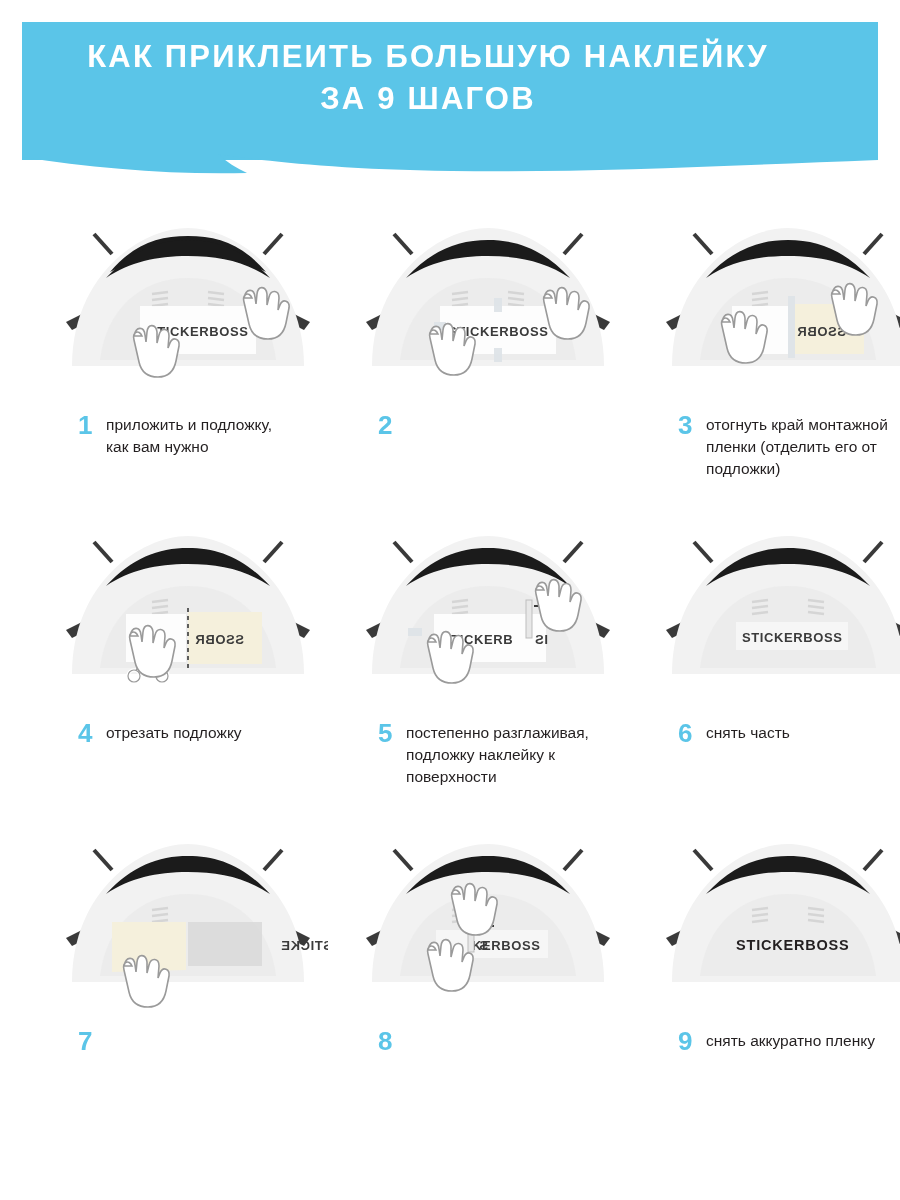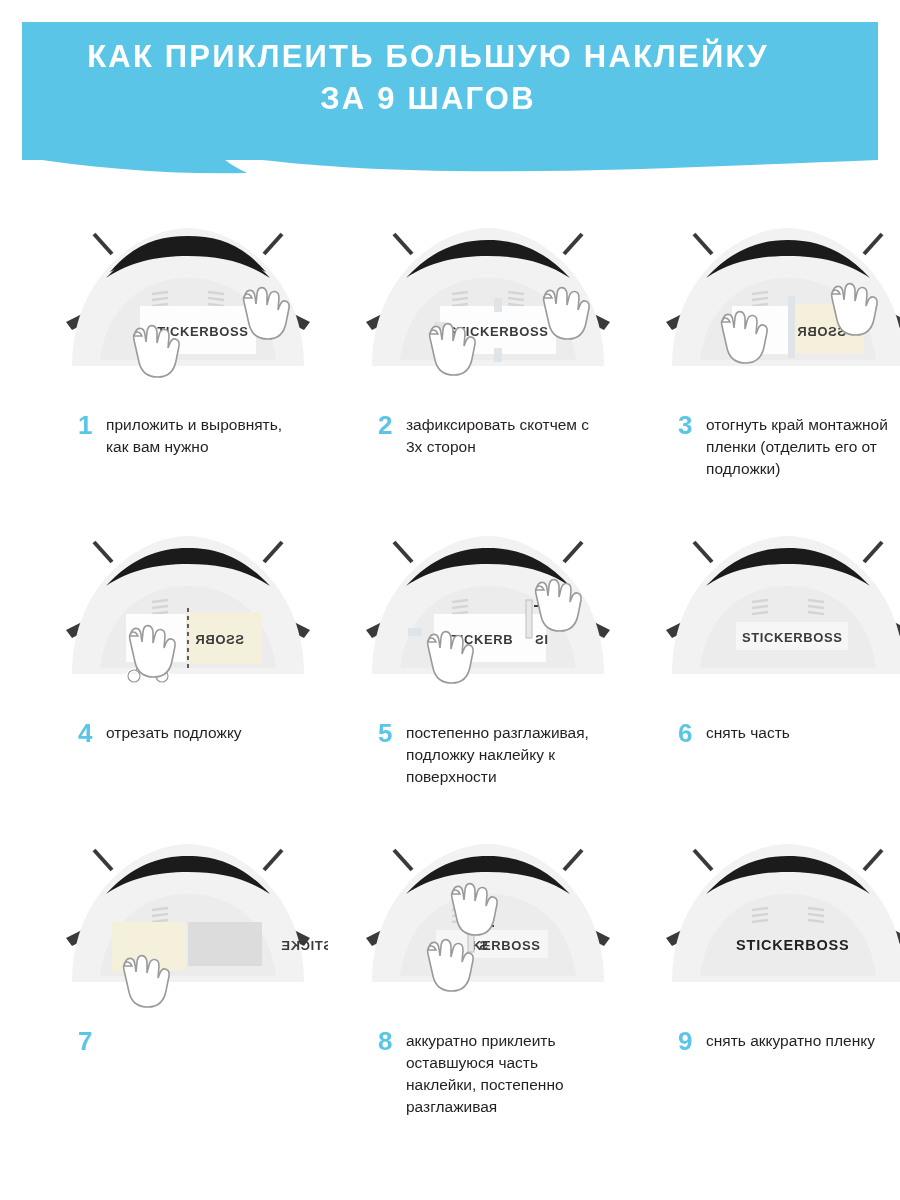--- a/index.html
+++ b/index.html
@@ -171,21 +171,21 @@
             <text x="100" y="126" font-family="Liberation Sans, sans-serif" font-size="13" font-weight="bold" letter-spacing="0.6" fill="#3b3b3b">STICKERBOSS</text>
 
             <g fill="#ffffff" stroke="#9a9a9a" stroke-width="1.6">
               <path d="M196 88 c2-10 10-10 11-1 l1 7 1-10 c1-9 9-8 10 0 l0 11 2-8 c2-8 10-7 10 1 l-1 12 2-5 c3-7 10-4 9 3 l-3 15 c-2 10-8 16-18 16 -11 0-17-6-19-15 l-5-22 c-2-8 5-11 8-4 Z"></path>
               <path d="M86 126 c2-10 10-10 11-1 l1 7 1-10 c1-9 9-8 10 0 l0 11 2-8 c2-8 10-7 10 1 l-1 12 2-5 c3-7 10-4 9 3 l-3 15 c-2 10-8 16-18 16 -11 0-17-6-19-15 l-5-22 c-2-8 5-11 8-4 Z"></path>
             </g>
           </svg>
         </div>
         <div class="caption">
           <div class="step-num">1</div>
-          <div class="step-text">приложить и выровнять, как вам нужно</div>
+          <div class="step-text">приложить и подложку, как вам нужно</div>
         </div>
       </div>
 
       <div class="cell c2">
         <div class="illo">
           <svg width="280" height="190" viewBox="0 0 280 190">
             <path d="M18 112 L46 98 L52 106 L24 120 Z" fill="#3a3a3a"></path>
             <path d="M262 112 L234 98 L228 106 L256 120 Z" fill="#3a3a3a"></path>
             <path d="M64 44 L46 24" stroke="#3a3a3a" stroke-width="4" fill="none"></path>
             <path d="M216 44 L234 24" stroke="#3a3a3a" stroke-width="4" fill="none"></path>
@@ -209,21 +209,20 @@
               <rect x="86" y="112" width="12" height="8"></rect>
             </g>
             <g fill="#ffffff" stroke="#9a9a9a" stroke-width="1.6">
               <path d="M196 88 c2-10 10-10 11-1 l1 7 1-10 c1-9 9-8 10 0 l0 11 2-8 c2-8 10-7 10 1 l-1 12 2-5 c3-7 10-4 9 3 l-3 15 c-2 10-8 16-18 16 -11 0-17-6-19-15 l-5-22 c-2-8 5-11 8-4 Z"></path>
               <path d="M82 124 c2-10 10-10 11-1 l1 7 1-10 c1-9 9-8 10 0 l0 11 2-8 c2-8 10-7 10 1 l-1 12 2-5 c3-7 10-4 9 3 l-3 15 c-2 10-8 16-18 16 -11 0-17-6-19-15 l-5-22 c-2-8 5-11 8-4 Z"></path>
             </g>
           </svg>
         </div>
         <div class="caption">
           <div class="step-num">2</div>
-          <div class="step-text">зафиксировать скотчем с 3х сторон</div>
         </div>
       </div>
 
       <div class="cell c3">
         <div class="illo">
           <svg width="280" height="190" viewBox="0 0 280 190">
             <path d="M18 112 L46 98 L52 106 L24 120 Z" fill="#3a3a3a"></path>
             <path d="M262 112 L234 98 L228 106 L256 120 Z" fill="#3a3a3a"></path>
             <path d="M64 44 L46 24" stroke="#3a3a3a" stroke-width="4" fill="none"></path>
             <path d="M216 44 L234 24" stroke="#3a3a3a" stroke-width="4" fill="none"></path>
@@ -424,21 +423,20 @@
             <rect x="120" y="84" width="6" height="42" fill="#e8e8e8" stroke="#bdbdbd" stroke-width="1"></rect>
             <path d="M146 100 L128 100 M132 96 L128 100 L132 104" stroke="#3a3a3a" stroke-width="2" fill="none"></path>
             <g fill="#ffffff" stroke="#9a9a9a" stroke-width="1.6">
               <path d="M104 68 c2-10 10-10 11-1 l1 7 1-10 c1-9 9-8 10 0 l0 11 2-8 c2-8 10-7 10 1 l-1 12 2-5 c3-7 10-4 9 3 l-3 15 c-2 10-8 16-18 16 -11 0-17-6-19-15 l-5-22 c-2-8 5-11 8-4 Z"></path>
               <path d="M80 124 c2-10 10-10 11-1 l1 7 1-10 c1-9 9-8 10 0 l0 11 2-8 c2-8 10-7 10 1 l-1 12 2-5 c3-7 10-4 9 3 l-3 15 c-2 10-8 16-18 16 -11 0-17-6-19-15 l-5-22 c-2-8 5-11 8-4 Z"></path>
             </g>
           </svg>
         </div>
         <div class="caption">
           <div class="step-num">8</div>
-          <div class="step-text">аккуратно приклеить оставшуюся часть наклейки, постепенно разглаживая</div>
         </div>
       </div>
 
       <div class="cell c3">
         <div class="illo">
           <svg width="280" height="190" viewBox="0 0 280 190">
             <path d="M18 112 L46 98 L52 106 L24 120 Z" fill="#3a3a3a"></path>
             <path d="M262 112 L234 98 L228 106 L256 120 Z" fill="#3a3a3a"></path>
             <path d="M64 44 L46 24" stroke="#3a3a3a" stroke-width="4" fill="none"></path>
             <path d="M216 44 L234 24" stroke="#3a3a3a" stroke-width="4" fill="none"></path>

